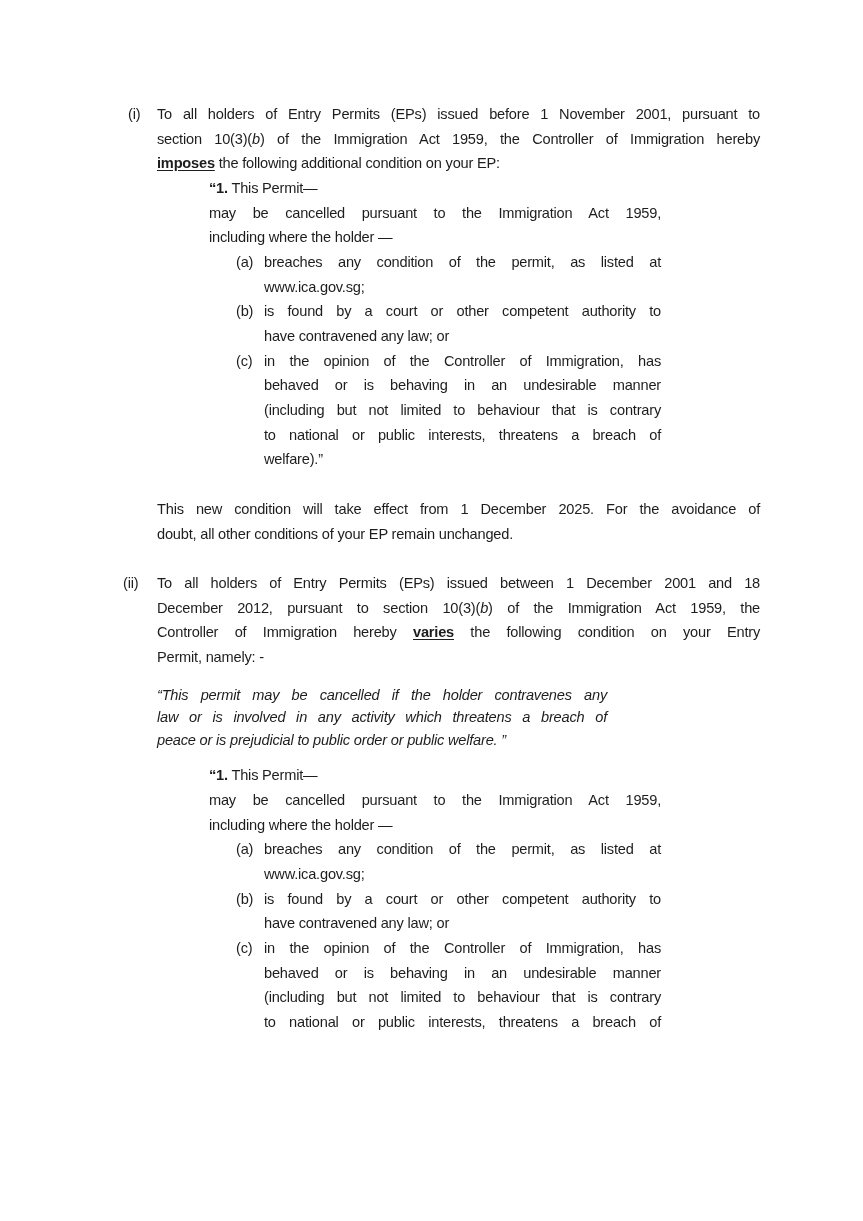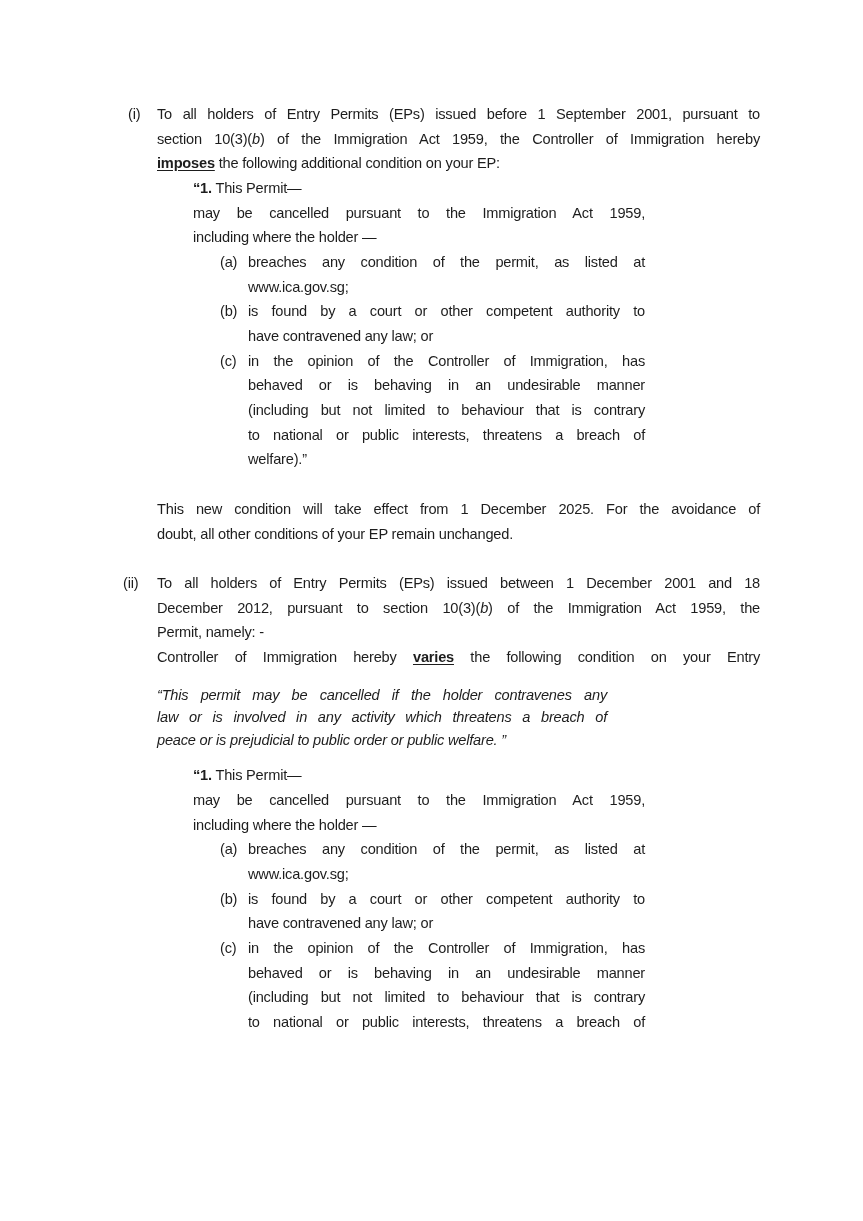--- a/index.html
+++ b/index.html
@@ -10,40 +10,40 @@
     font-family:"Liberation Sans", sans-serif;
     font-size:14.6px; letter-spacing:-0.2px;
     padding-top:102px;
   }
   .body-col { margin-left:157px; width:603px; position:relative; }
   .marker { position:absolute; top:0; line-height:24.65px; white-space:nowrap; }
   .m1 { left:-29px; }
   .m2 { left:-34px; }
   .line { line-height:24.65px; min-height:24.65px; }
   .j { text-align:justify; text-align-last:justify; text-justify:inter-word; }
-  .quote { margin-left:36px; width:452px; }
+  .quote { margin-left:52px; width:452px; }
   .sub { position:relative; margin-left:55px; width:397px; }
   .sub-marker { position:absolute; left:-28px; top:0; line-height:24.65px; }
   .italicq { width:450px; font-style:italic; margin-top:14px; }
   .iline { line-height:22.5px; min-height:22.5px; }
   .bu { font-weight:bold; text-decoration:underline; text-underline-offset:2px; }
   .b { font-weight:bold; }
   .it { font-style:italic; }
   .gap-lg { margin-top:25px; }
   .gap-read { margin-top:16px; }
   .gap-q { margin-top:12px; }
 </style>
 </head>
 <body>
 
 <div class="page">
 
   <section class="body-col">
     <span class="marker m1">(i)</span>
-    <div class="line j">To all holders of Entry Permits (EPs) issued before 1 September 2001, pursuant to</div>
+    <div class="line j">To all holders of Entry Permits (EPs) issued before 1 November 2001, pursuant to</div>
     <div class="line j"><span>section 10(3)(</span><span class="it">b</span><span>) of the Immigration Act 1959, the Controller of Immigration hereby</span></div>
     <div class="line"><span class="bu">imposes</span><span> the following additional condition on your EP:</span></div>
 
     <div class="quote">
       <div class="line"><span class="b">“1.</span><span> This Permit—</span></div>
       <div class="line j">may be cancelled pursuant to the Immigration Act 1959,</div>
       <div class="line">including where the holder —</div>
 
       <div class="sub">
         <span class="sub-marker">(a)</span>
@@ -70,22 +70,22 @@
 
   <div class="body-col gap-lg">
     <div class="line j">This new condition will take effect from 1 December 2025. For the avoidance of</div>
     <div class="line">doubt, all other conditions of your EP remain unchanged.</div>
   </div>
 
   <section class="body-col gap-lg">
     <span class="marker m2">(ii)</span>
     <div class="line j">To all holders of Entry Permits (EPs) issued between 1 December 2001 and 18</div>
     <div class="line j"><span>December 2012, pursuant to section 10(3)(</span><span class="it">b</span><span>) of the Immigration Act 1959, the</span></div>
+    <div class="line j"><span>Controller of Immigration hereby </span><span class="bu">varies</span><span> the following condition on your Entry</span></div>
     <div class="line">Permit, namely: -</div>
-    <div class="line j"><span>Controller of Immigration hereby </span><span class="bu">varies</span><span> the following condition on your Entry</span></div>
 
     <div class="italicq">
       <div class="iline j">“This permit may be cancelled if the holder contravenes any</div>
       <div class="iline j">law or is involved in any activity which threatens a breach of</div>
       <div class="iline">peace or is prejudicial to public order or public welfare. ”</div>
     </div>
 
 
     <div class="quote gap-q">
       <div class="line"><span class="b">“1.</span><span> This Permit—</span></div>

